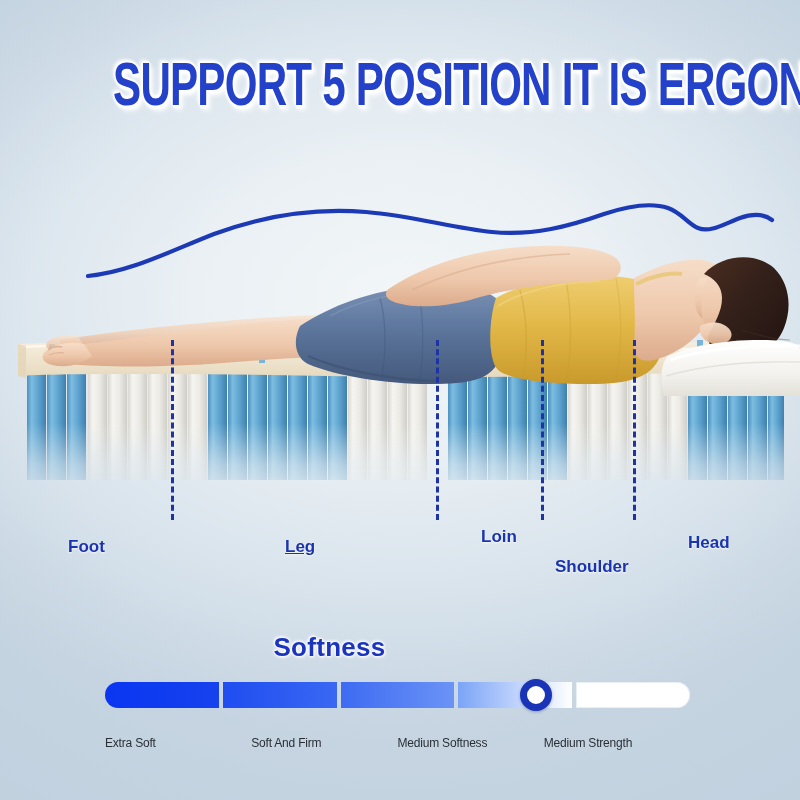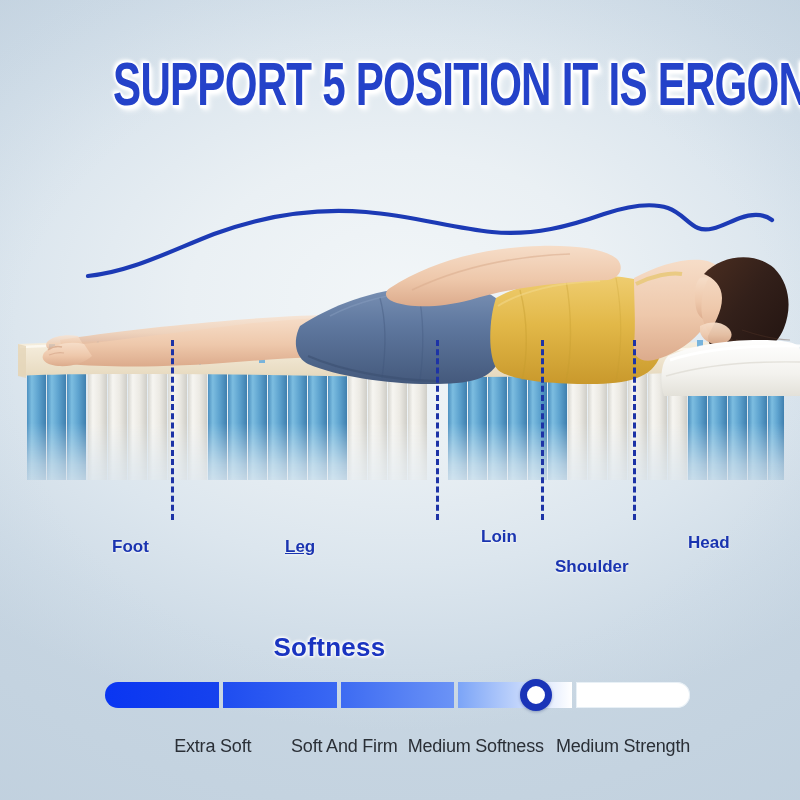--- a/index.html
+++ b/index.html
@@ -115,23 +115,23 @@
     z-index:11;
   }
 
   #softness-labels{
     position:absolute; left:105px; top:736px;
     width:585px; height:22px;
     display:flex;
     z-index:9;
   }
   .slabel{
-    flex:1 1 0; text-align:right;
+    flex:1 1 0; text-align:left;
     font-family:"Liberation Sans", sans-serif;
-    font-size:18px;
+    font-size:12px;
     color:#2a2f36;
     white-space:nowrap;
     letter-spacing:-.2px;
   }
 </style>
 </head>
 <body>
 
 <div id="stage">
 
@@ -384,21 +384,21 @@
     </g>
 
     <path d="M18,44 L18,76 L26,78 L26,46 Z" fill="#e3d5b8" opacity=".8"></path>
   </svg>
 
   <div class="zone-divider" style="left:171px; top:340px; height:180px;"></div>
   <div class="zone-divider" style="left:436px; top:340px; height:180px;"></div>
   <div class="zone-divider" style="left:541px; top:340px; height:180px;"></div>
   <div class="zone-divider" style="left:633px; top:340px; height:180px;"></div>
 
-  <div class="zone-label" style="left:68px;  top:537px;margin-left:44px;">Foot</div>
+  <div class="zone-label" style="left:68px;  top:537px;">Foot</div>
   <div class="zone-label" style="left:285px; top:537px;text-decoration:underline;">Leg</div>
   <div class="zone-label" style="left:481px; top:527px;">Loin</div>
   <div class="zone-label" style="left:555px; top:557px;">Shoulder</div>
   <div class="zone-label" style="left:688px; top:533px;">Head</div>
 
   <div id="softness-title">Softness</div>
 
   <div id="softness-bar">
     <div class="seg" style="background: linear-gradient(90deg, rgb(10, 54, 242) 0%, rgb(22, 66, 238) 100%);"></div>
     <div class="seg" style="background: linear-gradient(90deg, rgb(31, 77, 240) 0%, rgb(58, 104, 243) 100%);"></div>

